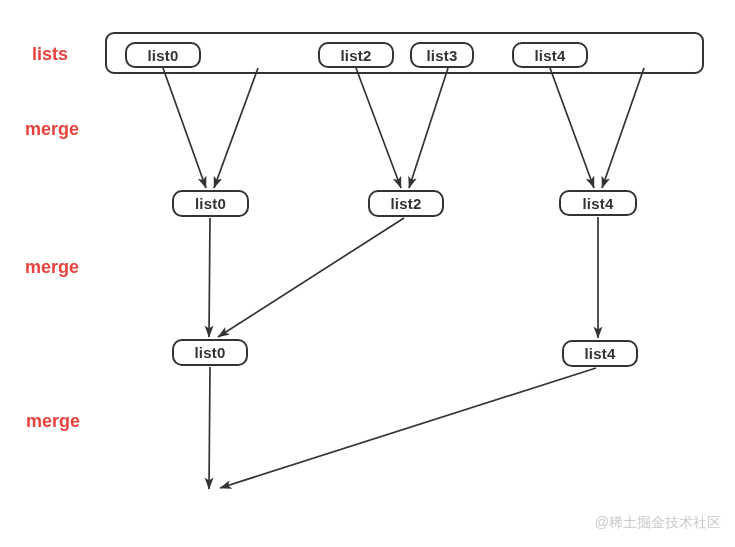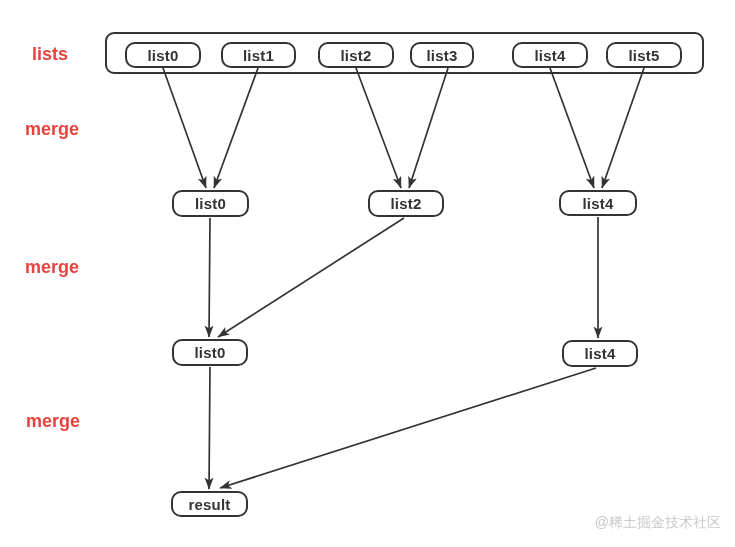--- a/index.html
+++ b/index.html
@@ -76,24 +76,21 @@
       <line x1="210" y1="367" x2="209" y2="489" stroke="#333333" stroke-width="1.7" marker-end="url(#arrowhead)"></line>
       <line x1="596" y1="368" x2="220" y2="488" stroke="#333333" stroke-width="1.7" marker-end="url(#arrowhead)"></line>
     </svg>
 
   <span class="watermark">@稀土掘金技术社区</span>
 <div class="row-label" style="left: 32px; top: 46px;">lists</div>
     <div class="row-label" style="left: 25px; top: 121px;">merge</div>
     <div class="row-label" style="left: 25px; top: 259px;">merge</div>
     <div class="row-label" style="left: 26px; top: 413px;">merge</div>
     <div class="node" style="left: 125px; top: 42px; width: 76px; height: 26px;">list0</div>
-    <div class="node" style="left: 221px; top: 42px; width: 75px; height: 26px;">list1</div>
     <div class="node" style="left: 318px; top: 42px; width: 76px; height: 26px;">list2</div>
     <div class="node" style="left: 410px; top: 42px; width: 64px; height: 26px;">list3</div>
     <div class="node" style="left: 512px; top: 42px; width: 76px; height: 26px;">list4</div>
-    <div class="node" style="left: 606px; top: 42px; width: 76px; height: 26px;">list5</div>
     <div class="node" style="left: 172px; top: 190px; width: 77px; height: 27px;">list0</div>
     <div class="node" style="left: 368px; top: 190px; width: 76px; height: 27px;">list2</div>
     <div class="node" style="left: 559px; top: 190px; width: 78px; height: 26px;">list4</div>
     <div class="node" style="left: 172px; top: 339px; width: 76px; height: 27px;">list0</div>
     <div class="node" style="left: 562px; top: 340px; width: 76px; height: 27px;">list4</div>
-    <div class="node" style="left: 171px; top: 491px; width: 77px; height: 26px;">result</div>
   </div>
 
 </body></html>

